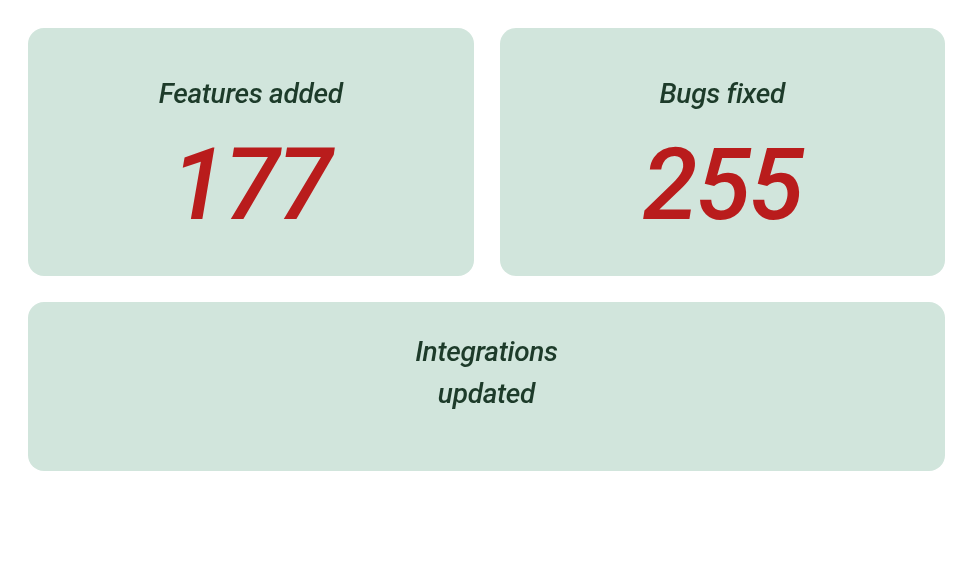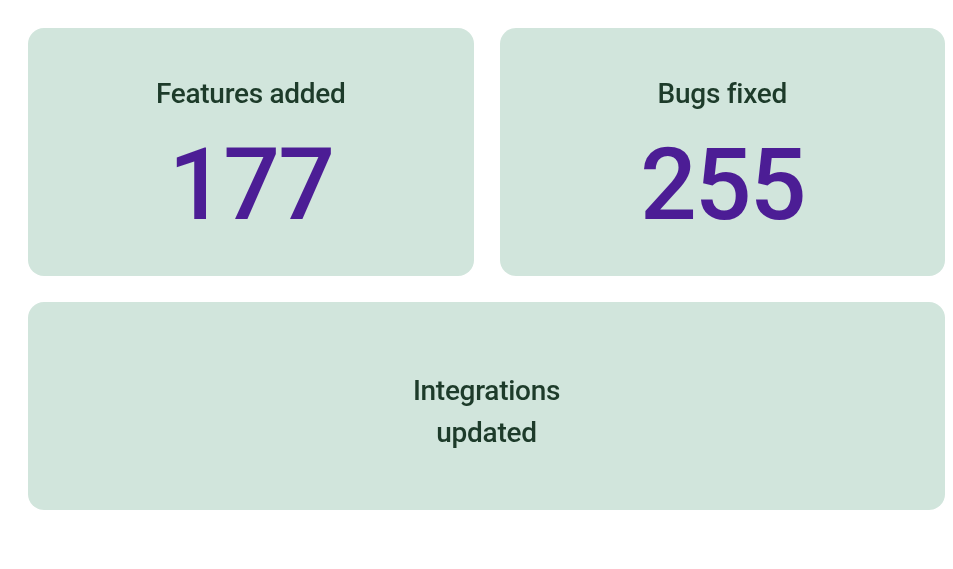--- a/index.html
+++ b/index.html
@@ -1,18 +1,19 @@
 <!DOCTYPE html>
 <html><head>
   <meta charset="utf-8">
   <style>
     * {
       margin: 5px;
       padding: 0;
       box-sizing: border-box;
+      font-style: italic;
     }
     body {
       font-family: -apple-system, BlinkMacSystemFont, 'Segoe UI', Roboto, Helvetica, Arial, sans-serif;
       background: #ffffff;
       padding: 8px;
       width: 953px;
     }
     .grid {
       display: grid;
       grid-template-columns: 1fr 1fr;
@@ -22,38 +23,38 @@
       background: #d1e5dc;
       border-radius: 16px;
       padding: 40px 32px 36px 32px;
       display: flex;
       flex-direction: column;
       align-items: center;
       justify-content: center;
     }
     .card-wide {
       grid-column: 1 / -1;
-      padding: 63px 32px 44px 32px;
+      padding: 24px 32px 44px 32px;
     }
     .card-title {
       font-size: 28px;
       font-weight: 550;
       color: #1d3b2a;
       text-align: center;
       line-height: 1.5;
       letter-spacing: -0.01em;
       margin-bottom: 12px;
     }
     .card-title-multiline {
       max-width: 220px;
     }
     .card-value {
       font-size: 100px;
       font-weight: 550;
-      color: #4c1d95;
+      color: #b91c1c;
       line-height: 1;
       letter-spacing: -0.02em;
       margin-top: 8px;
     }
   </style>
 </head>
 <body>
 
 <div class="grid">
   <div class="card">

